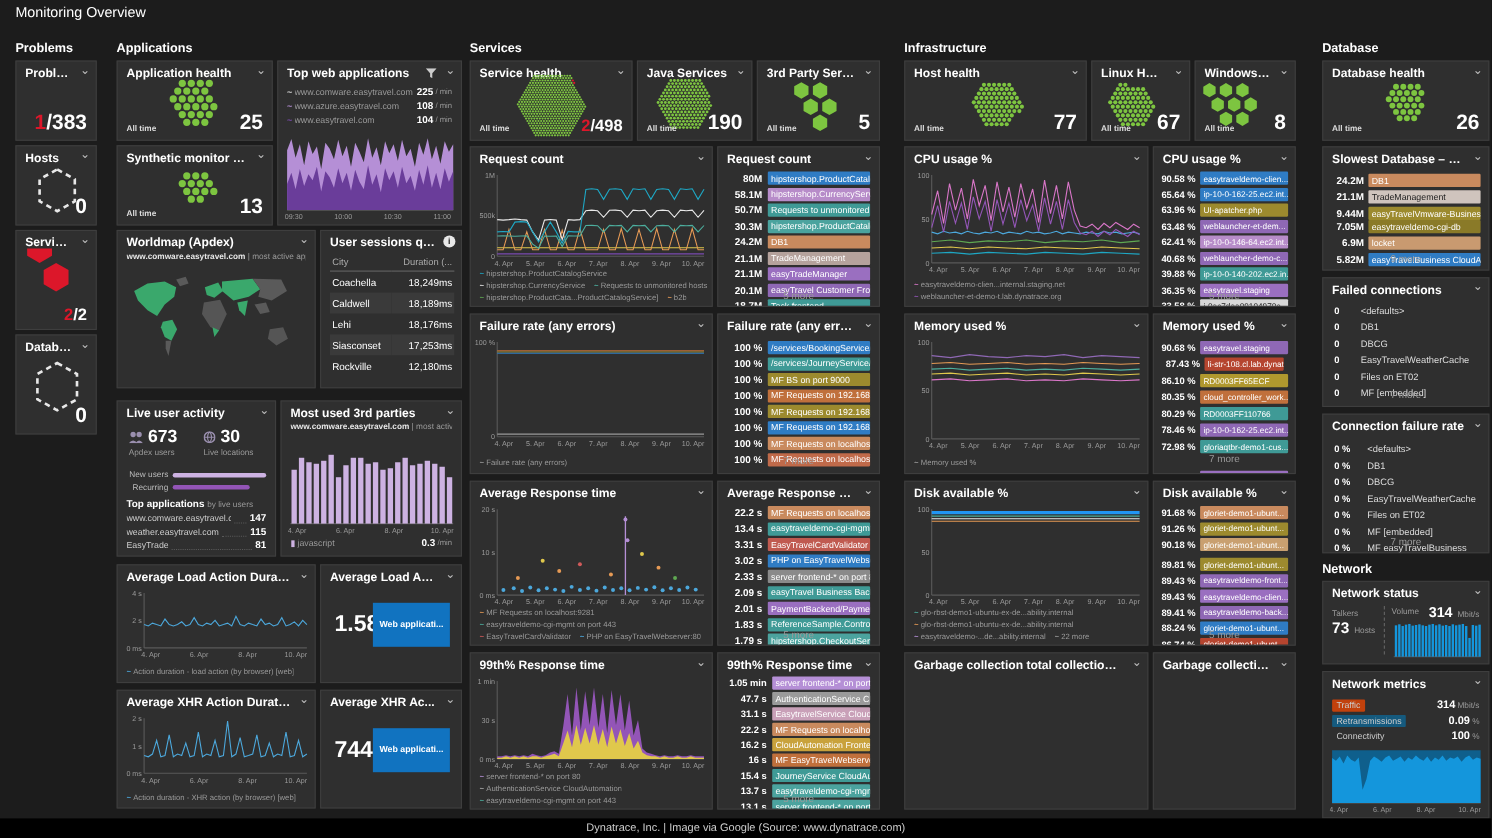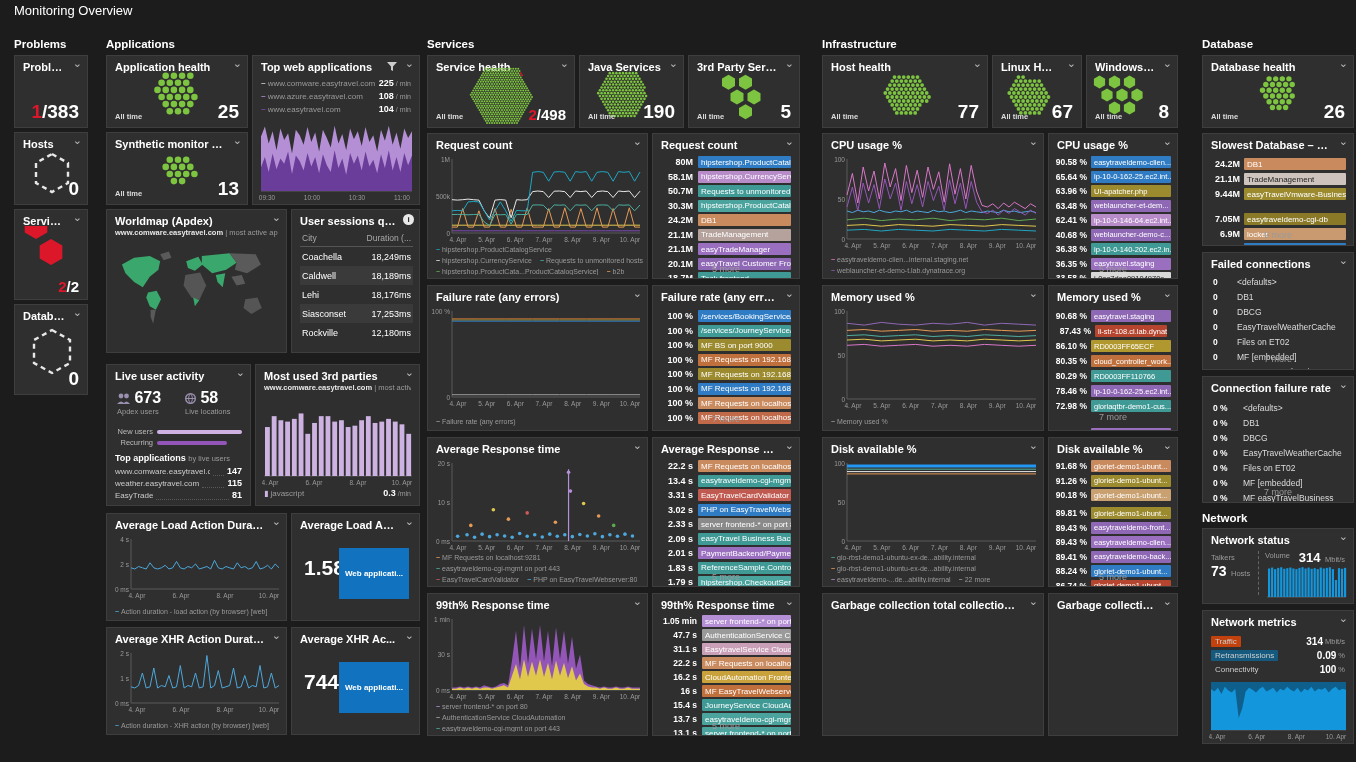--- a/index.html
+++ b/index.html
@@ -39,21 +39,21 @@
   table.us td:last-child,table.us th:last-child{text-align:right;}
   table.us tr.alt td{background:#3a3a3a;}
   .statnum{font-size:16px;font-weight:bold;color:#fff;}
   .statlab{font-size:7.5px;color:#9a9a9a;}
   .hbar{height:4px;border-radius:2px;}
   .leader{flex:1;border-bottom:1px dotted #5a5a5a;margin:0 3px;height:7px;}
   .taprow{display:flex;align-items:flex-end;margin:0 8px 2px;font-size:8px;color:#ccc;}
   .taprow b{color:#fff;font-size:9px;}
   .valbig{position:absolute;left:12px;top:42px;font-size:21px;font-weight:bold;color:#fff;}
   .valbig .vu{font-size:10px;font-weight:bold;}
-  .wbtn{position:absolute;right:10px;top:34px;width:70px;height:51px;background:#1173c0;color:#fff;font-size:8px;font-weight:bold;border:none;text-align:center;line-height:40px;white-space:nowrap;overflow:hidden;padding:0 3px;box-sizing:border-box;cursor:pointer;}
+  .wbtn{position:absolute;right:10px;top:34px;width:70px;height:40px;background:#1173c0;color:#fff;font-size:8px;font-weight:bold;border:none;text-align:center;line-height:40px;white-space:nowrap;overflow:hidden;padding:0 3px;box-sizing:border-box;cursor:pointer;}
   .nmrow{display:flex;align-items:center;margin:3px 8px;font-size:8px;color:#ccc;}
   .nmrow .nml{padding:1px 4px;border-radius:1px;white-space:nowrap;}
   .nmrow .sp{flex:1;}
   .nmrow b{color:#fff;font-size:10px;}
   .nmrow .u{color:#9a9a9a;margin-left:2px;font-size:7.5px;}
   .footer{position:absolute;left:0;top:744px;width:1356px;height:18px;background:#000;color:#ccc;font-size:10px;text-align:center;line-height:18px;}
   .dashhex{position:absolute;}
 </style>
 </head>
 <body>
@@ -254,21 +254,21 @@
           <path d="M6,11 Q9.5,6 13,11 Z" fill="#9a8fae"></path>
         </svg>
       <span class="statnum">673</span>
       <div class="statlab">Apdex users</div>
     </div>
     <div style="position:absolute;left:78px;top:24px">
       <svg width="11" height="11" style="vertical-align:-1px">
           <circle cx="5.5" cy="5.5" r="4.8" fill="none" stroke="#9a8fae" stroke-width="1.4"></circle>
           <path d="M0.7,5.5 H10.3 M5.5,0.7 C8,3 8,8 5.5,10.3 C3,8 3,3 5.5,0.7" fill="none" stroke="#9a8fae" stroke-width="1"></path>
         </svg>
-      <span class="statnum">58</span>
+      <span class="statnum">30</span>
       <div class="statlab">Live locations</div>
     </div>
     <div class="lrows" style="top:62px">
 
     <div class="taprow" style="align-items:center">
           <span style="min-width:38px;text-align:right;margin-right:4px;font-size:7.5px;color:#bbb">New users</span>
           <span class="hbar" style="background: rgb(205, 178, 226); width: 88px; display: inline-block;"></span>
         </div>
         <div class="taprow" style="align-items:center">
           <span style="min-width:38px;text-align:right;margin-right:4px;font-size:7.5px;color:#bbb">Recurring</span>
@@ -1654,21 +1654,21 @@
         </div>
         <div class="lrow" style="gap:4px;margin:0 6px 2.5px">
           <span class="lval" style="min-width:32px;font-size:8.5px">62.41 %</span>
           <span class="chip" style="font-size: 7.5px; background: rgb(183, 140, 201);">ip-10-0-146-64.ec2.int...</span>
         </div>
         <div class="lrow" style="gap:4px;margin:0 6px 2.5px">
           <span class="lval" style="min-width:32px;font-size:8.5px">40.68 %</span>
           <span class="chip" style="font-size: 7.5px; background: rgb(143, 104, 181);">weblauncher-demo-c...</span>
         </div>
         <div class="lrow" style="gap:4px;margin:0 6px 2.5px">
-          <span class="lval" style="min-width:32px;font-size:8.5px">36.38 %</span>
+          <span class="lval" style="min-width:32px;font-size:8.5px">39.88 %</span>
           <span class="chip" style="font-size: 7.5px; background: rgb(63, 154, 150);">ip-10-0-140-202.ec2.in...</span>
         </div>
         <div class="lrow" style="gap:4px;margin:0 6px 2.5px">
           <span class="lval" style="min-width:32px;font-size:8.5px">36.35 %</span>
           <span class="chip" style="font-size: 7.5px; background: rgb(154, 111, 192);">easytravel.staging</span>
         </div>
         <div class="lrow" style="gap:4px;margin:0 6px 2.5px">
           <span class="lval" style="min-width:32px;font-size:8.5px">33.58 %</span>
           <span class="chip" style="font-size: 7.5px; background: rgb(216, 216, 216); color: rgb(34, 34, 34);">i-0ac7daa09104970e</span>
         </div>
@@ -1867,21 +1867,21 @@
     <div class="lrows" style="top:24px">
 
     <div class="lrow" style="gap:4px;margin:0 7px 3px">
           <span class="lval" style="min-width:30px;font-size:9px">24.2M</span>
           <span class="chip" style="background: rgb(201, 138, 94);">DB1</span>
         </div>
         <div class="lrow" style="gap:4px;margin:0 7px 3px">
           <span class="lval" style="min-width:30px;font-size:9px">21.1M</span>
           <span class="chip" style="background: rgb(207, 196, 189); color: rgb(34, 34, 34);">TradeManagement</span>
         </div>
-        <div class="lrow" style="gap:4px;margin:0 7px 13px">
+        <div class="lrow" style="gap:4px;margin:0 7px 0">
           <span class="lval" style="min-width:30px;font-size:9px">9.44M</span>
           <span class="chip" style="background: rgb(156, 138, 46);">easyTravelVmware-Business</span>
         </div>
         <div class="lrow" style="gap:4px;margin:0 7px 3px">
           <span class="lval" style="min-width:30px;font-size:9px">7.05M</span>
           <span class="chip" style="background: rgb(138, 122, 40);">easytraveldemo-cgi-db</span>
         </div>
         <div class="lrow" style="gap:4px;margin:0 7px 3px">
           <span class="lval" style="min-width:30px;font-size:9px">6.9M</span>
           <span class="chip" style="background: rgb(201, 154, 112);">locket</span>
@@ -2035,13 +2035,14 @@
           <line x1="2" y1="51" x2="137" y2="51" stroke="#5a5a5a" stroke-width="1"></line>
           <path d="M2,51 L2.0,3.0 L21.3,3.0 L40.6,3.0 L59.9,3.0 L79.1,3.0 L98.4,3.0 L117.7,3.0 L137.0,3.0 L137,51 Z" fill="#0f5f8c"></path>
           <path d="M2,51 L2.0,10.2 L5.5,12.6 L8.9,8.8 L12.4,15.0 L15.8,7.8 L19.3,11.6 L22.8,13.6 L26.2,9.7 L29.7,39.0 L33.2,29.4 L36.6,12.6 L40.1,8.8 L43.5,10.7 L47.0,13.6 L50.5,9.7 L53.9,7.8 L57.4,12.6 L60.8,10.7 L64.3,8.8 L67.8,13.6 L71.2,9.7 L74.7,11.6 L78.2,7.8 L81.6,10.7 L85.1,12.6 L88.5,8.8 L92.0,13.6 L95.5,9.7 L98.9,11.6 L102.4,7.8 L105.8,12.6 L109.3,9.7 L112.8,10.7 L116.2,8.8 L119.7,13.6 L123.2,9.7 L126.6,7.8 L130.1,11.6 L133.5,9.7 L137.0,10.7 L137,51 Z" fill="#1496dc"></path>
           <text x="8" y="59.5" text-anchor="middle" font-size="6.5" fill="#9a9a9a">4. Apr</text>
           <text x="47.666666666666664" y="59.5" text-anchor="middle" font-size="6.5" fill="#9a9a9a">6. Apr</text>
           <text x="87.33333333333333" y="59.5" text-anchor="middle" font-size="6.5" fill="#9a9a9a">8. Apr</text>
           <text x="127" y="59.5" text-anchor="middle" font-size="6.5" fill="#9a9a9a">10. Apr</text>
         </svg></div>
   </div>
 
+  <div class="footer">Dynatrace, Inc. | Image via Google (Source: www.dynatrace.com)</div>
 </div>
 
 </body></html>

